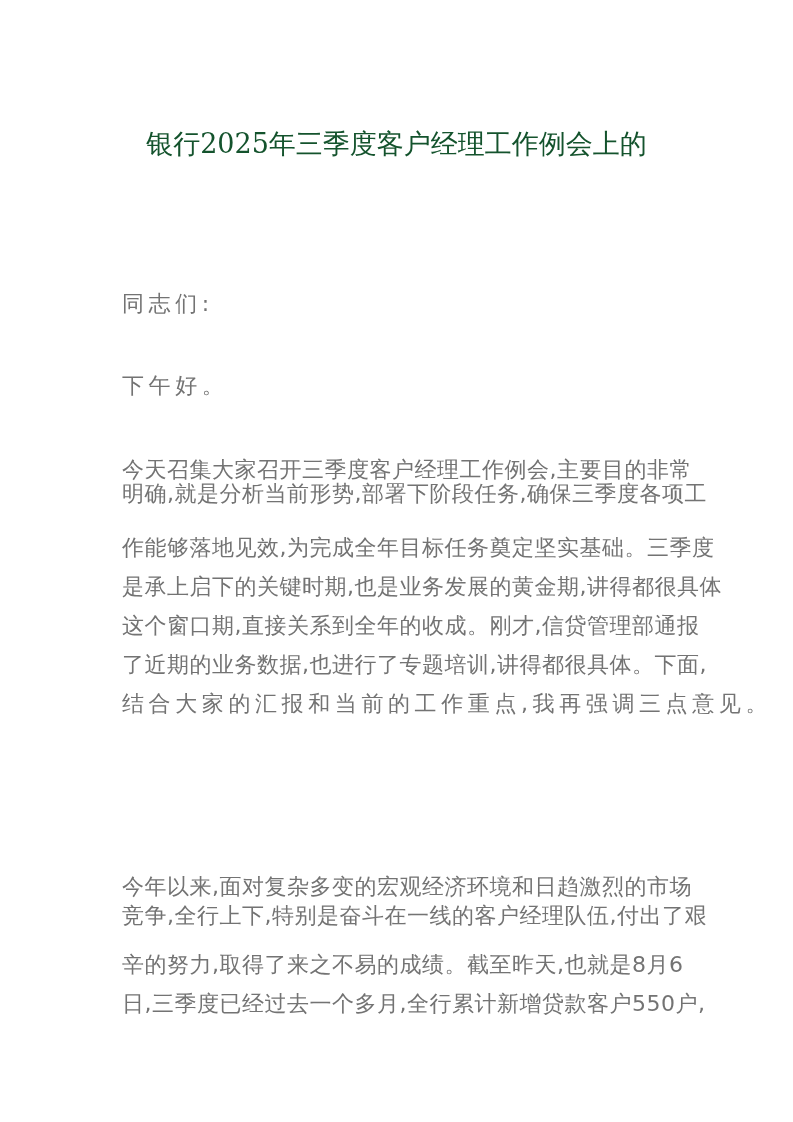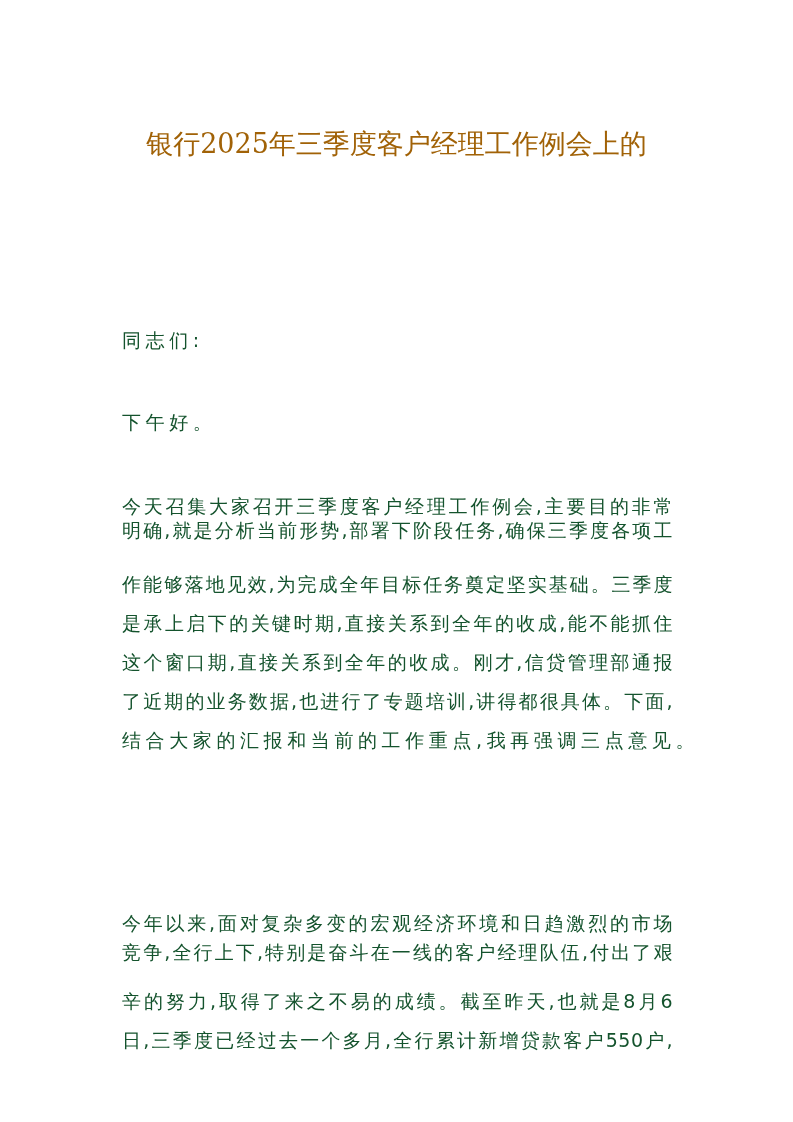--- a/index.html
+++ b/index.html
@@ -23,35 +23,34 @@
     background: #ffffff;
   }
   .title-line {
     position: absolute;
     left: 0;
     width: 793px;
     text-align: center;
     font-family: "DejaVu Serif", "Liberation Serif", serif;
     font-size: 27px;
     line-height: 32px;
-    color: #a16207;
+    color: #14532d;
     white-space: nowrap;
   }
   .line {
     position: absolute;
     left: 122px;
     width: 551px;
-    font-size: 19px;
+    font-size: 22px;
     line-height: 24px;
-    color: #14532d;
+    color: #737373;
     white-space: nowrap;
     text-align: justify;
     text-align-last: justify;
     letter-spacing: 0.5px;
-    margin-top: 36px;
   }
   .line.last {
     text-align-last: left;
     letter-spacing: 4.6px;
   }
   .line.short {
     text-align-last: left;
     width: auto;
   }
   .line.short.wide {
@@ -66,21 +65,21 @@
   <div class="title-line" style="top:128px;">银行2025年三季度客户经理工作例会上的</div>
 
   <div class="line short wide" style="top:292px;">同志们:</div>
 
   <div class="line short wide" style="top:374px;">下午好。</div>
 
   <div>
     <div class="line" style="top:458px;">今天召集大家召开三季度客户经理工作例会,主要目的非常</div>
     <div class="line" style="top:482px;">明确,就是分析当前形势,部署下阶段任务,确保三季度各项工</div>
     <div class="line" style="top:536px;">作能够落地见效,为完成全年目标任务奠定坚实基础。三季度</div>
-    <div class="line" style="top:575px;">是承上启下的关键时期,直接关系到全年的收成,能不能抓住</div>
+    <div class="line" style="top:575px;">是承上启下的关键时期,也是业务发展的黄金期,讲得都很具体</div>
     <div class="line" style="top:614px;">这个窗口期,直接关系到全年的收成。刚才,信贷管理部通报</div>
     <div class="line" style="top:653px;">了近期的业务数据,也进行了专题培训,讲得都很具体。下面,</div>
     <div class="line last" style="top:692px;">结合大家的汇报和当前的工作重点,我再强调三点意见。</div>
   </div>
 
 
   <div>
     <div class="line" style="top:875px;">今年以来,面对复杂多变的宏观经济环境和日趋激烈的市场</div>
     <div class="line" style="top:904px;">竞争,全行上下,特别是奋斗在一线的客户经理队伍,付出了艰</div>
     <div class="line" style="top:953px;">辛的努力,取得了来之不易的成绩。截至昨天,也就是8月6</div>

